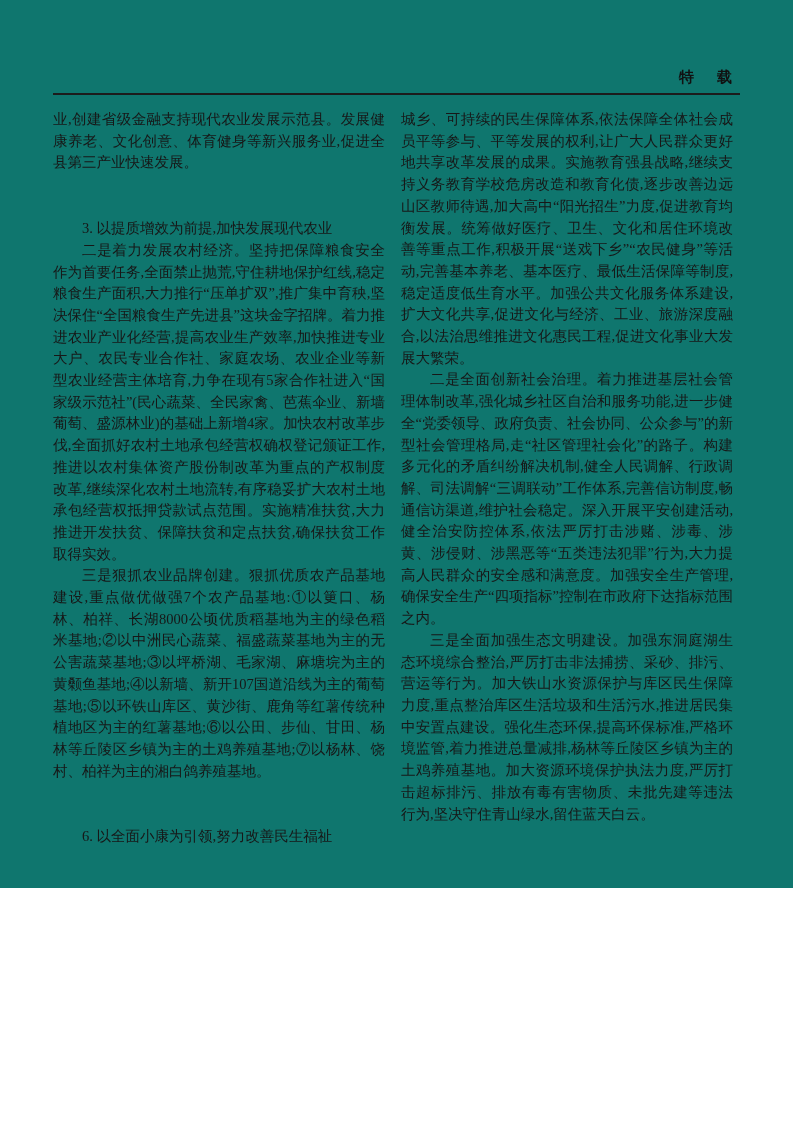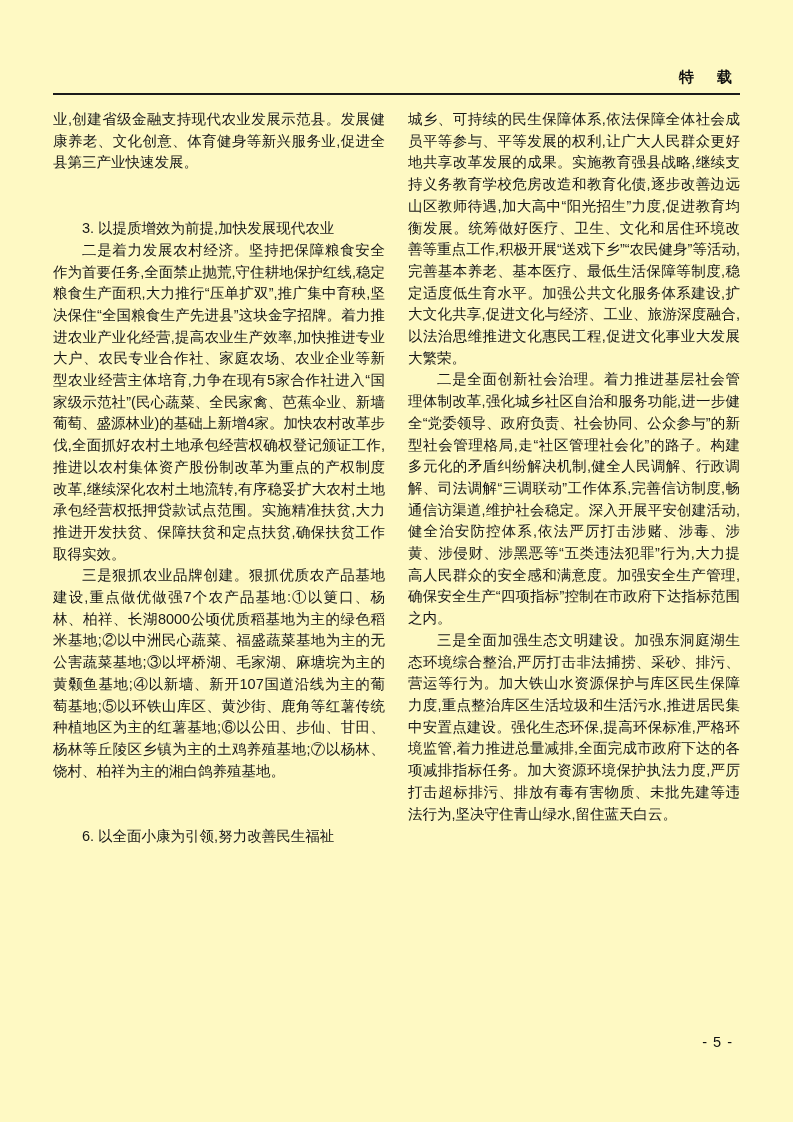--- a/index.html
+++ b/index.html
@@ -1,22 +1,22 @@
 <!DOCTYPE html>
 <html><head>
 <meta charset="utf-8">
 <style>
   * { margin: 0; padding: 0; box-sizing: border-box; }
   html, body { background: #ffffff; }
   .page {
     position: relative;
     width: 793px;
-    height: 1122px;
-    background: #fef9c3;
-    font-family: Liberation Sans, sans-serif;
+    height: 888px;
+    background: #0f766e;
+    font-family: Liberation Serif, serif;
     color: #141414;
     overflow: hidden;
   }
   .header {
     position: absolute;
     top: 68px;
     right: 57px;
     font-size: 15px;
     font-weight: 700;
     letter-spacing: 4px;
@@ -29,21 +29,21 @@
     width: 687px;
     height: 1.5px;
     background: #1c1c1c;
   }
   .content {
     position: absolute;
     top: 109px;
     left: 53px;
     width: 687px;
     display: flex;
-    gap: 23px;
+    gap: 16px;
   }
   .column {
     width: 332px;
     font-size: 14.5px;
     line-height: 21.7px;
     text-align: justify;
     color: #171717;
   }
   .column p { text-indent: 2em; }
   .column p.cont { text-indent: 0; }
@@ -69,17 +69,17 @@
     <div class="column">
         <p class="cont">业,创建省级金融支持现代农业发展示范县。发展健康养老、文化创意、体育健身等新兴服务业,促进全县第三产业快速发展。</p>
         <p class="heading">3. 以提质增效为前提,加快发展现代农业</p>
         <p class="body">二是着力发展农村经济。坚持把保障粮食安全作为首要任务,全面禁止抛荒,守住耕地保护红线,稳定粮食生产面积,大力推行“压单扩双”,推广集中育秧,坚决保住“全国粮食生产先进县”这块金字招牌。着力推进农业产业化经营,提高农业生产效率,加快推进专业大户、农民专业合作社、家庭农场、农业企业等新型农业经营主体培育,力争在现有5家合作社进入“国家级示范社”(民心蔬菜、全民家禽、芭蕉伞业、新墙葡萄、盛源林业)的基础上新增4家。加快农村改革步伐,全面抓好农村土地承包经营权确权登记颁证工作,推进以农村集体资产股份制改革为重点的产权制度改革,继续深化农村土地流转,有序稳妥扩大农村土地承包经营权抵押贷款试点范围。实施精准扶贫,大力推进开发扶贫、保障扶贫和定点扶贫,确保扶贫工作取得实效。</p>
         <p class="body">三是狠抓农业品牌创建。狠抓优质农产品基地建设,重点做优做强7个农产品基地:①以筻口、杨林、柏祥、长湖8000公顷优质稻基地为主的绿色稻米基地;②以中洲民心蔬菜、福盛蔬菜基地为主的无公害蔬菜基地;③以坪桥湖、毛家湖、麻塘垸为主的黄颡鱼基地;④以新墙、新开107国道沿线为主的葡萄基地;⑤以环铁山库区、黄沙街、鹿角等红薯传统种植地区为主的红薯基地;⑥以公田、步仙、甘田、杨林等丘陵区乡镇为主的土鸡养殖基地;⑦以杨林、饶村、柏祥为主的湘白鸽养殖基地。</p>
         <p class="heading">6. 以全面小康为引领,努力改善民生福祉</p>
       </div>
     <div class="column">
         <p class="cont">城乡、可持续的民生保障体系,依法保障全体社会成员平等参与、平等发展的权利,让广大人民群众更好地共享改革发展的成果。实施教育强县战略,继续支持义务教育学校危房改造和教育化债,逐步改善边远山区教师待遇,加大高中“阳光招生”力度,促进教育均衡发展。统筹做好医疗、卫生、文化和居住环境改善等重点工作,积极开展“送戏下乡”“农民健身”等活动,完善基本养老、基本医疗、最低生活保障等制度,稳定适度低生育水平。加强公共文化服务体系建设,扩大文化共享,促进文化与经济、工业、旅游深度融合,以法治思维推进文化惠民工程,促进文化事业大发展大繁荣。</p>
         <p class="body">二是全面创新社会治理。着力推进基层社会管理体制改革,强化城乡社区自治和服务功能,进一步健全“党委领导、政府负责、社会协同、公众参与”的新型社会管理格局,走“社区管理社会化”的路子。构建多元化的矛盾纠纷解决机制,健全人民调解、行政调解、司法调解“三调联动”工作体系,完善信访制度,畅通信访渠道,维护社会稳定。深入开展平安创建活动,健全治安防控体系,依法严厉打击涉赌、涉毒、涉黄、涉侵财、涉黑恶等“五类违法犯罪”行为,大力提高人民群众的安全感和满意度。加强安全生产管理,确保安全生产“四项指标”控制在市政府下达指标范围之内。</p>
-        <p class="body">三是全面加强生态文明建设。加强东洞庭湖生态环境综合整治,严厉打击非法捕捞、采砂、排污、营运等行为。加大铁山水资源保护与库区民生保障力度,重点整治库区生活垃圾和生活污水,推进居民集中安置点建设。强化生态环保,提高环保标准,严格环境监管,着力推进总量减排,全面完成市政府下达的各项减排指标任务。加大资源环境保护执法力度,严厉打击超标排污、排放有毒有害物质、未批先建等违法行为,坚决守住青山绿水,留住蓝天白云。</p>
+        <p class="body">三是全面加强生态文明建设。加强东洞庭湖生态环境综合整治,严厉打击非法捕捞、采砂、排污、营运等行为。加大铁山水资源保护与库区民生保障力度,重点整治库区生活垃圾和生活污水,推进居民集中安置点建设。强化生态环保,提高环保标准,严格环境监管,着力推进总量减排,杨林等丘陵区乡镇为主的土鸡养殖基地。加大资源环境保护执法力度,严厉打击超标排污、排放有毒有害物质、未批先建等违法行为,坚决守住青山绿水,留住蓝天白云。</p>
       </div>
   </div>
   <div class="footer">- 5 -</div>
 </div>
 
 </body></html>

